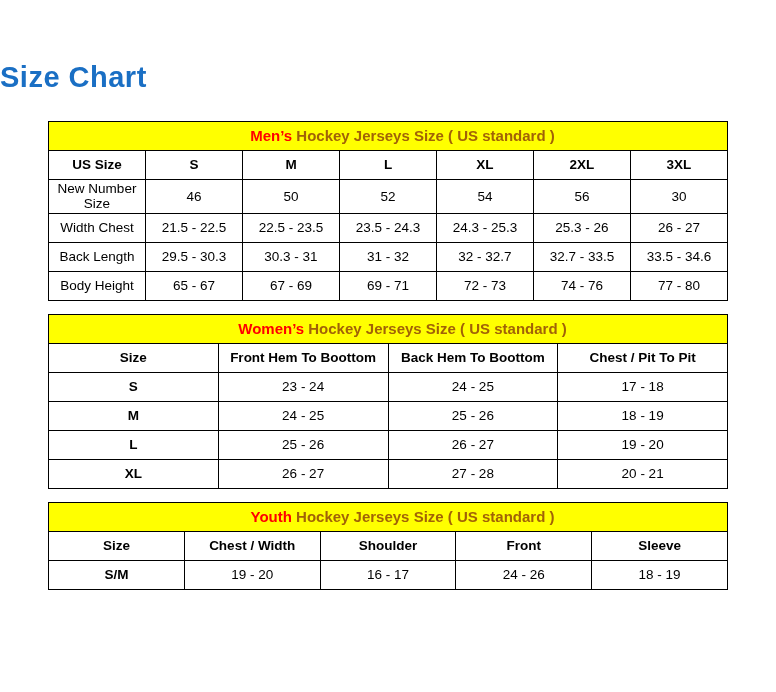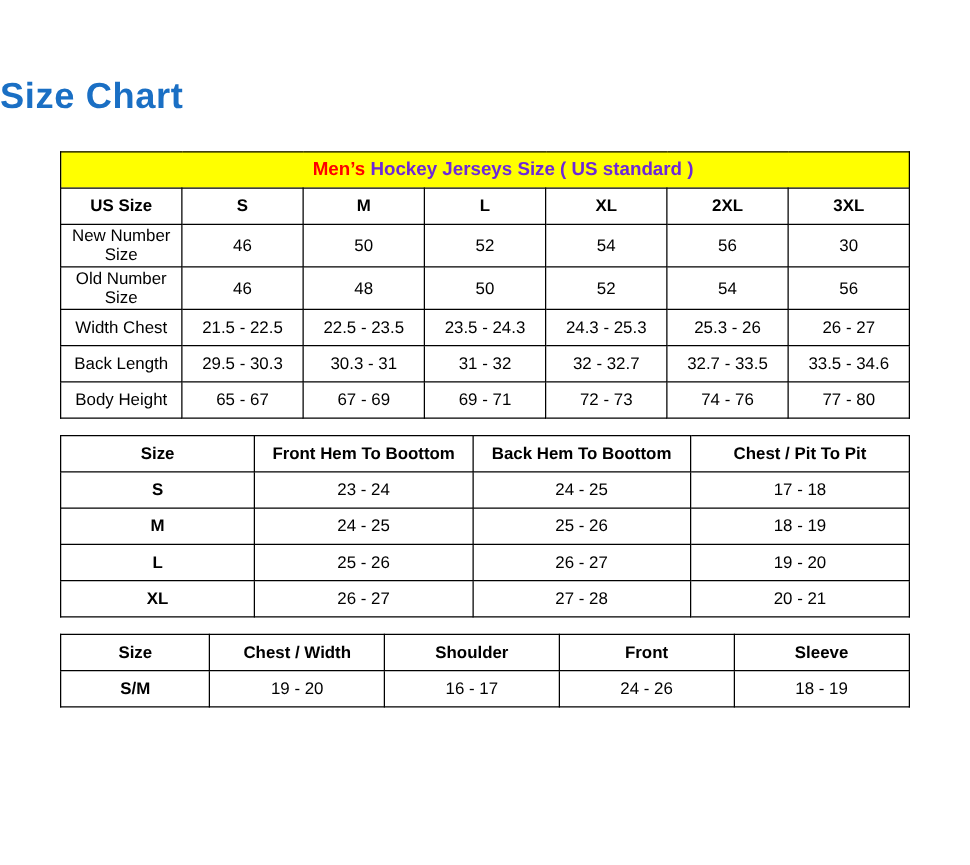--- a/index.html
+++ b/index.html
@@ -51,21 +51,21 @@
     background: #ffff00;
     font-size: 15px;
     height: 33px;
     font-weight: bold;
   }
   .section-head .accent {
     color: #ff0000;
     padding-left: 29px;
   }
   .section-head .rest {
-    color: #6d28d9;
+    color: #a16207;
   }
   .col-head td {
     font-weight: bold;
   }
   .row-label {
     font-weight: normal;
   }
   .bold-cell {
     font-weight: bold;
   }
@@ -96,29 +96,20 @@
         <tr>
           <td class="row-label">New Number Size</td>
           <td>46</td>
           <td>50</td>
           <td>52</td>
           <td>54</td>
           <td>56</td>
           <td>30</td>
         </tr>
         <tr>
-          <td class="row-label">Old Number Size</td>
-          <td>46</td>
-          <td>48</td>
-          <td>50</td>
-          <td>52</td>
-          <td>54</td>
-          <td>56</td>
-        </tr>
-        <tr>
           <td class="row-label">Width Chest</td>
           <td>21.5 - 22.5</td>
           <td>22.5 - 23.5</td>
           <td>23.5 - 24.3</td>
           <td>24.3 - 25.3</td>
           <td>25.3 - 26</td>
           <td>26 - 27</td>
         </tr>
         <tr>
           <td class="row-label">Back Length</td>
@@ -136,20 +127,23 @@
           <td>69 - 71</td>
           <td>72 - 73</td>
           <td>74 - 76</td>
           <td>77 - 80</td>
         </tr>
       </tbody>
     </table>
 
     <table class="size-table" style="margin-top:13px;">
       <tbody>
+        <tr class="section-head">
+          <td colspan="4"><span class="accent">Women’s</span><span class="rest"> Hockey Jerseys Size ( US standard )</span></td>
+        </tr>
         <tr class="col-head">
           <td style="width:22.8%">Size</td>
           <td style="width:25.7%">Front Hem To Boottom</td>
           <td style="width:25.7%">Back Hem To Boottom</td>
           <td style="width:25.8%">Chest / Pit To Pit</td>
         </tr>
         <tr>
           <td class="bold-cell">S</td>
           <td>23 - 24</td>
           <td>24 - 25</td>
@@ -171,20 +165,23 @@
           <td class="bold-cell">XL</td>
           <td>26 - 27</td>
           <td>27 - 28</td>
           <td>20 - 21</td>
         </tr>
       </tbody>
     </table>
 
     <table class="size-table" style="margin-top:13px;">
       <tbody>
+        <tr class="section-head">
+          <td colspan="5"><span class="accent">Youth</span><span class="rest"> Hockey Jerseys Size ( US standard )</span></td>
+        </tr>
         <tr class="col-head">
           <td style="width:17.5%">Size</td>
           <td style="width:20.6%">Chest / Width</td>
           <td style="width:20.6%">Shoulder</td>
           <td style="width:20.6%">Front</td>
           <td style="width:20.7%">Sleeve</td>
         </tr>
         <tr>
           <td class="bold-cell">S/M</td>
           <td>19 - 20</td>

